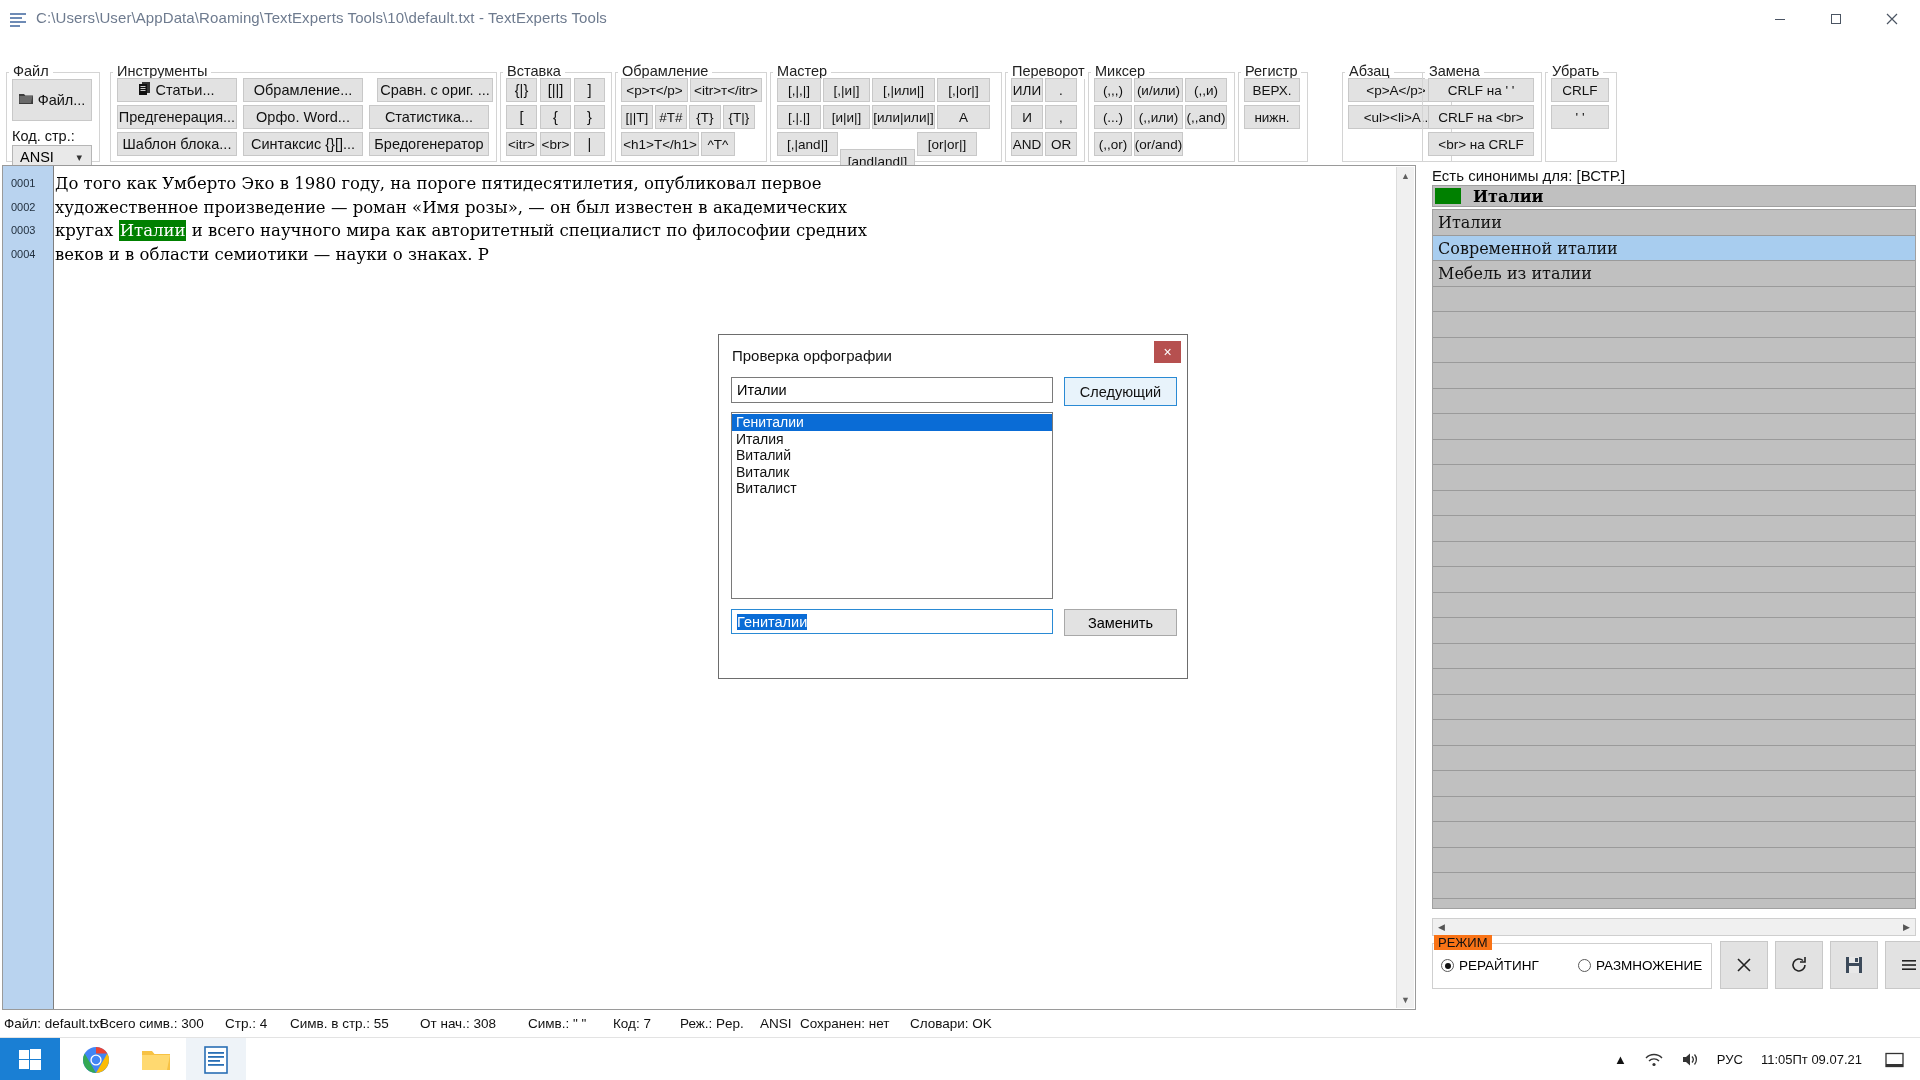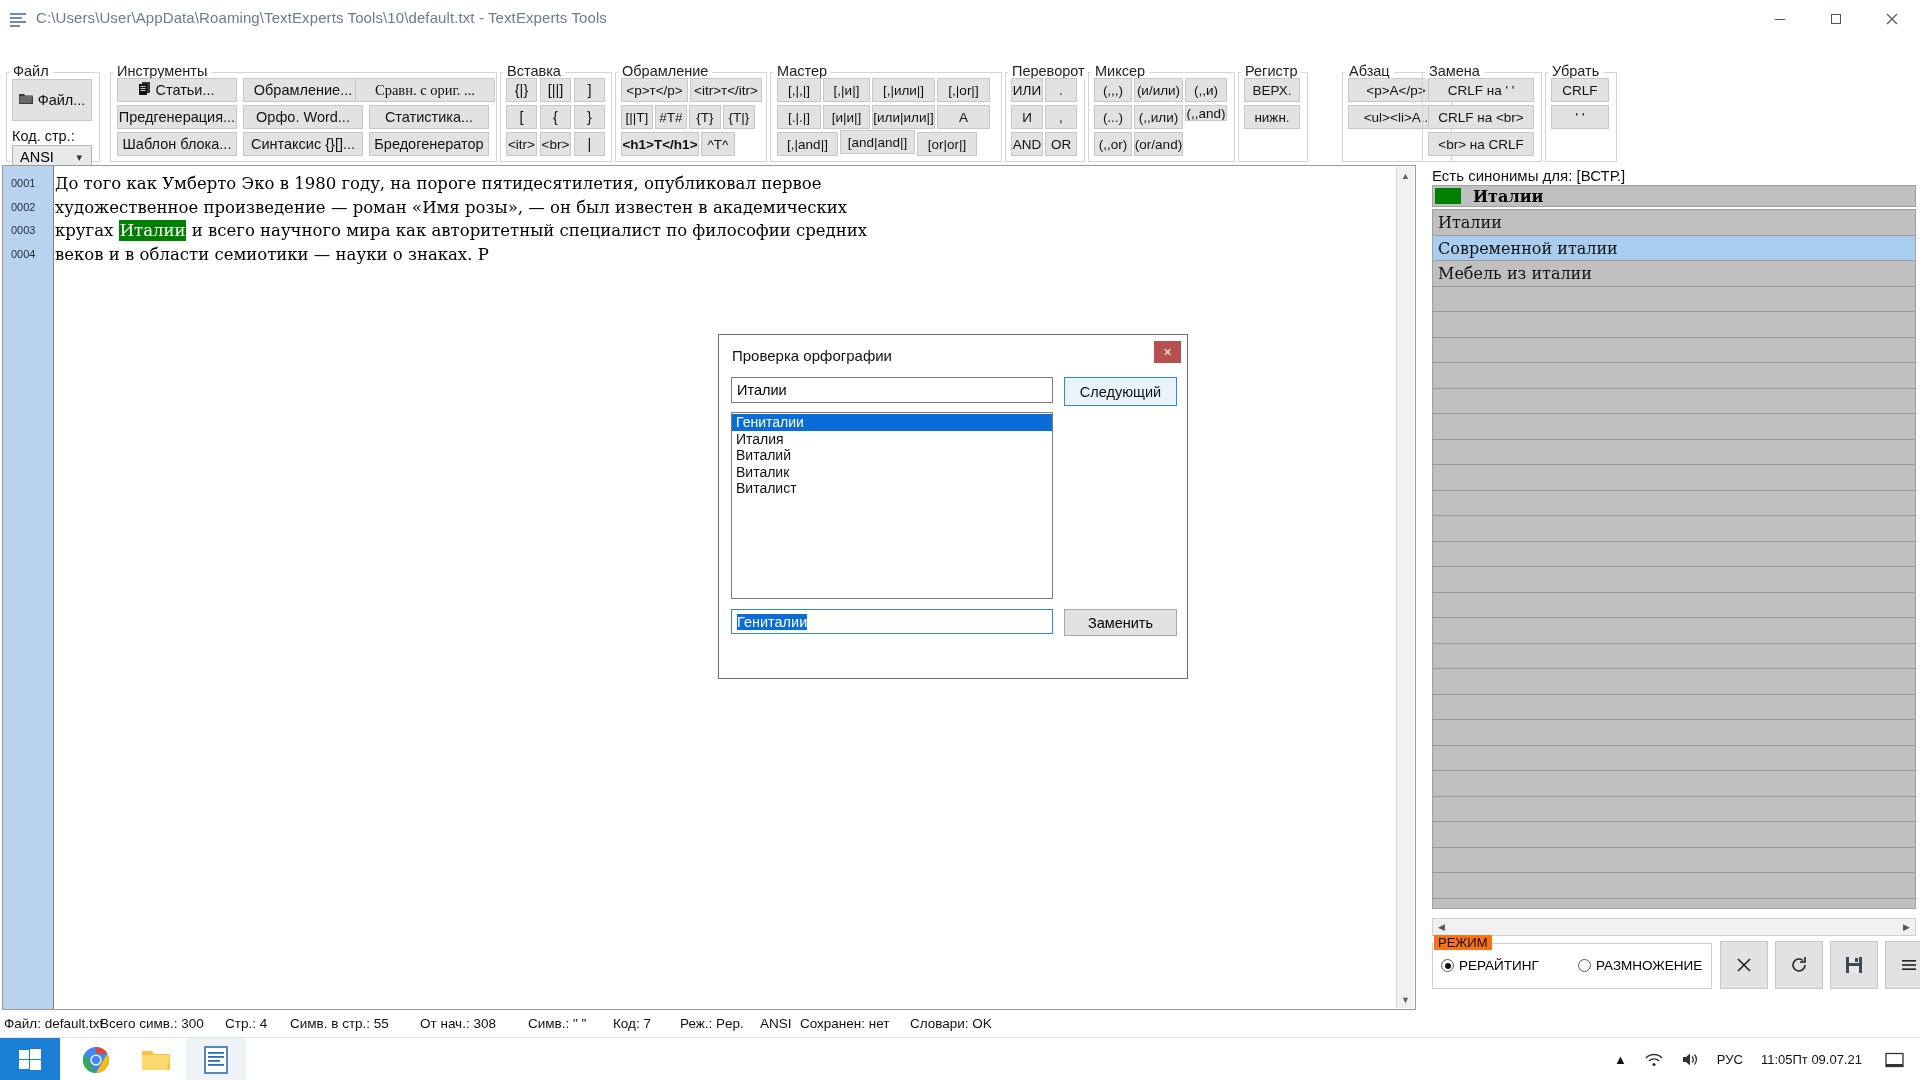--- a/index.html
+++ b/index.html
@@ -161,21 +161,21 @@
               <rect x="3" y="0" width="8" height="11" fill="#333"></rect>
               <rect x="0" y="2" width="8" height="11" fill="#111"></rect>
               <rect x="1.5" y="4" width="5" height="1" fill="#ccc"></rect>
               <rect x="1.5" y="6" width="5" height="1" fill="#ccc"></rect>
               <rect x="1.5" y="8" width="5" height="1" fill="#ccc"></rect>
             </svg>
         </span>
         <span>Статьи...</span>
       </div>
       <div class="btn" style="left:132px;top:5px;width:120px;height:24px;">Обрамление...</div>
-      <div class="btn" style="left:244px;top:5px;width:140px;height:24px;font-family:Liberation Serif, serif;">Сравн. с ориг. ...</div>
+      <div class="btn" style="left:266px;top:5px;width:116px;height:24px;">Сравн. с ориг. ...</div>
       <div class="btn" style="left:6px;top:32px;width:120px;height:24px;">Предгенерация...</div>
       <div class="btn" style="left:132px;top:32px;width:120px;height:24px;">Орфо. Word...</div>
       <div class="btn" style="left:258px;top:32px;width:120px;height:24px;">Статистика...</div>
       <div class="btn" style="left:6px;top:59px;width:120px;height:24px;">Шаблон блока...</div>
       <div class="btn" style="left:132px;top:59px;width:120px;height:24px;">Синтаксис {}[]...</div>
       <div class="btn" style="left:258px;top:59px;width:120px;height:24px;">Бредогенератор</div>
     </div>
 
     <div class="grp" style="left:500px;width:110px;height:88px;">
       <div class="grp-label">Вставка</div>
@@ -191,57 +191,57 @@
     </div>
 
     <div class="grp" style="left:615px;width:150px;height:88px;">
       <div class="grp-label">Обрамление</div>
       <div class="btn small" style="left:5px;top:5px;width:67px;height:24px;">&lt;p&gt;т&lt;/p&gt;</div>
       <div class="btn small" style="left:74px;top:5px;width:72px;height:24px;">&lt;itr&gt;т&lt;/itr&gt;</div>
       <div class="btn small" style="left:5px;top:32px;width:32px;height:24px;">[||Т]</div>
       <div class="btn small" style="left:39px;top:32px;width:32px;height:24px;">#Т#</div>
       <div class="btn small" style="left:73px;top:32px;width:32px;height:24px;">{Т}</div>
       <div class="btn small" style="left:107px;top:32px;width:32px;height:24px;">{Т|}</div>
-      <div class="btn small" style="left:5px;top:59px;width:78px;height:24px;font-weight:bold;">&lt;h1&gt;Т&lt;/h1&gt;</div>
+      <div class="btn small" style="left:5px;top:59px;width:78px;height:24px;">&lt;h1&gt;Т&lt;/h1&gt;</div>
       <div class="btn small" style="left:85px;top:59px;width:34px;height:24px;">^Т^</div>
     </div>
 
     <div class="grp" style="left:770px;width:230px;height:88px;">
       <div class="grp-label">Мастер</div>
       <div class="btn small" style="left:6px;top:5px;width:44px;height:24px;">[,|,|]</div>
       <div class="btn small" style="left:52px;top:5px;width:47px;height:24px;">[,|и|]</div>
       <div class="btn small" style="left:101px;top:5px;width:63px;height:24px;">[,|или|]</div>
       <div class="btn small" style="left:166px;top:5px;width:53px;height:24px;">[,|or|]</div>
       <div class="btn small" style="left:6px;top:32px;width:44px;height:24px;">[.|.|]</div>
       <div class="btn small" style="left:52px;top:32px;width:47px;height:24px;">[и|и|]</div>
       <div class="btn small" style="left:101px;top:32px;width:63px;height:24px;">[или|или|]</div>
       <div class="btn small" style="left:166px;top:32px;width:53px;height:24px;">А</div>
       <div class="btn small" style="left:6px;top:59px;width:61px;height:24px;">[,|and|]</div>
-      <div class="btn small" style="left:69px;top:57px;width:75px;height:24px;">[and|and|]</div>
+      <div class="btn small" style="left:69px;top:76px;width:75px;height:24px;">[and|and|]</div>
       <div class="btn small" style="left:146px;top:59px;width:60px;height:24px;">[or|or|]</div>
     </div>
 
     <div class="grp" style="left:1005px;width:78px;height:88px;">
       <div class="grp-label">Переворот</div>
       <div class="btn small" style="left:5px;top:5px;width:32px;height:24px;">ИЛИ</div>
       <div class="btn small" style="left:39px;top:5px;width:32px;height:24px;">.</div>
       <div class="btn small" style="left:5px;top:32px;width:32px;height:24px;">И</div>
       <div class="btn small" style="left:39px;top:32px;width:32px;height:24px;">,</div>
       <div class="btn small" style="left:5px;top:59px;width:32px;height:24px;">AND</div>
       <div class="btn small" style="left:39px;top:59px;width:32px;height:24px;">OR</div>
     </div>
 
     <div class="grp" style="left:1088px;width:145px;height:88px;">
       <div class="grp-label">Миксер</div>
       <div class="btn small" style="left:5px;top:5px;width:38px;height:24px;">(,,,)</div>
       <div class="btn small" style="left:45px;top:5px;width:49px;height:24px;">(и/или)</div>
       <div class="btn small" style="left:96px;top:5px;width:42px;height:24px;">(,,и)</div>
       <div class="btn small" style="left:5px;top:32px;width:38px;height:24px;">(...)</div>
       <div class="btn small" style="left:45px;top:32px;width:49px;height:24px;">(,,или)</div>
-      <div class="btn small" style="left:96px;top:32px;width:42px;height:16px;">(,,and)</div>
+      <div class="btn small" style="left:96px;top:32px;width:42px;height:24px;">(,,and)</div>
       <div class="btn small" style="left:5px;top:59px;width:38px;height:24px;">(,,or)</div>
       <div class="btn small" style="left:45px;top:59px;width:49px;height:24px;">(or/and)</div>
     </div>
 
     <div class="grp" style="left:1238px;width:68px;height:88px;">
       <div class="grp-label">Регистр</div>
       <div class="btn small" style="left:5px;top:5px;width:56px;height:24px;">ВЕРХ.</div>
       <div class="btn small" style="left:5px;top:32px;width:56px;height:24px;">нижн.</div>
     </div>
 

